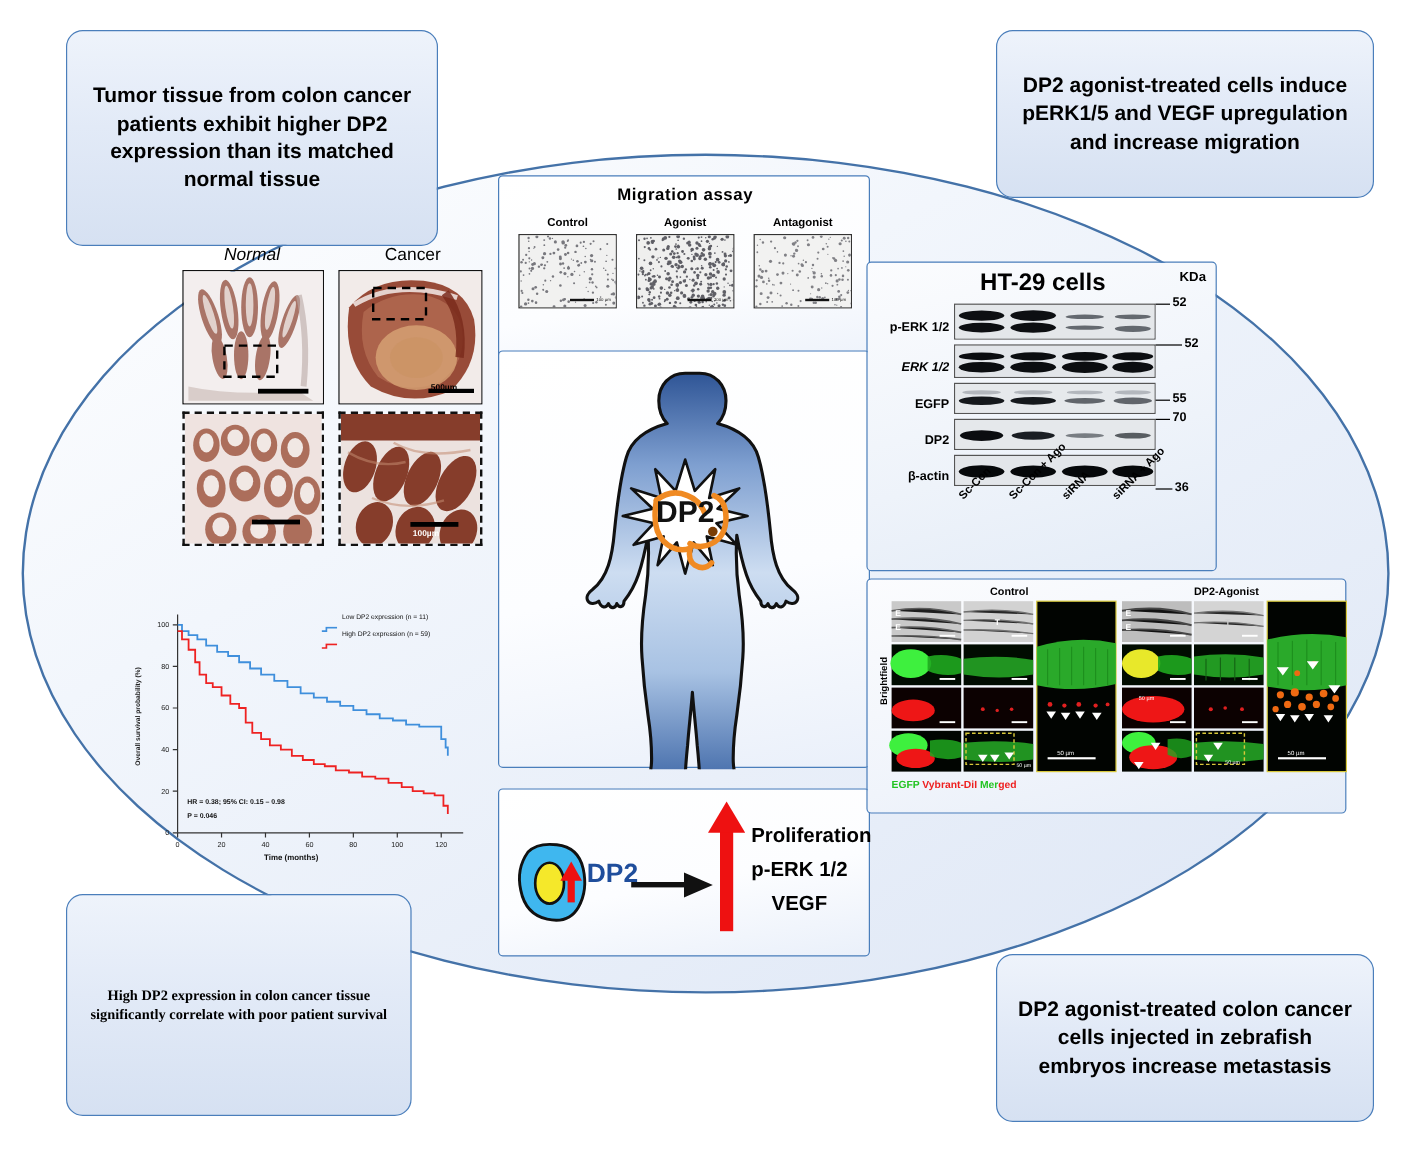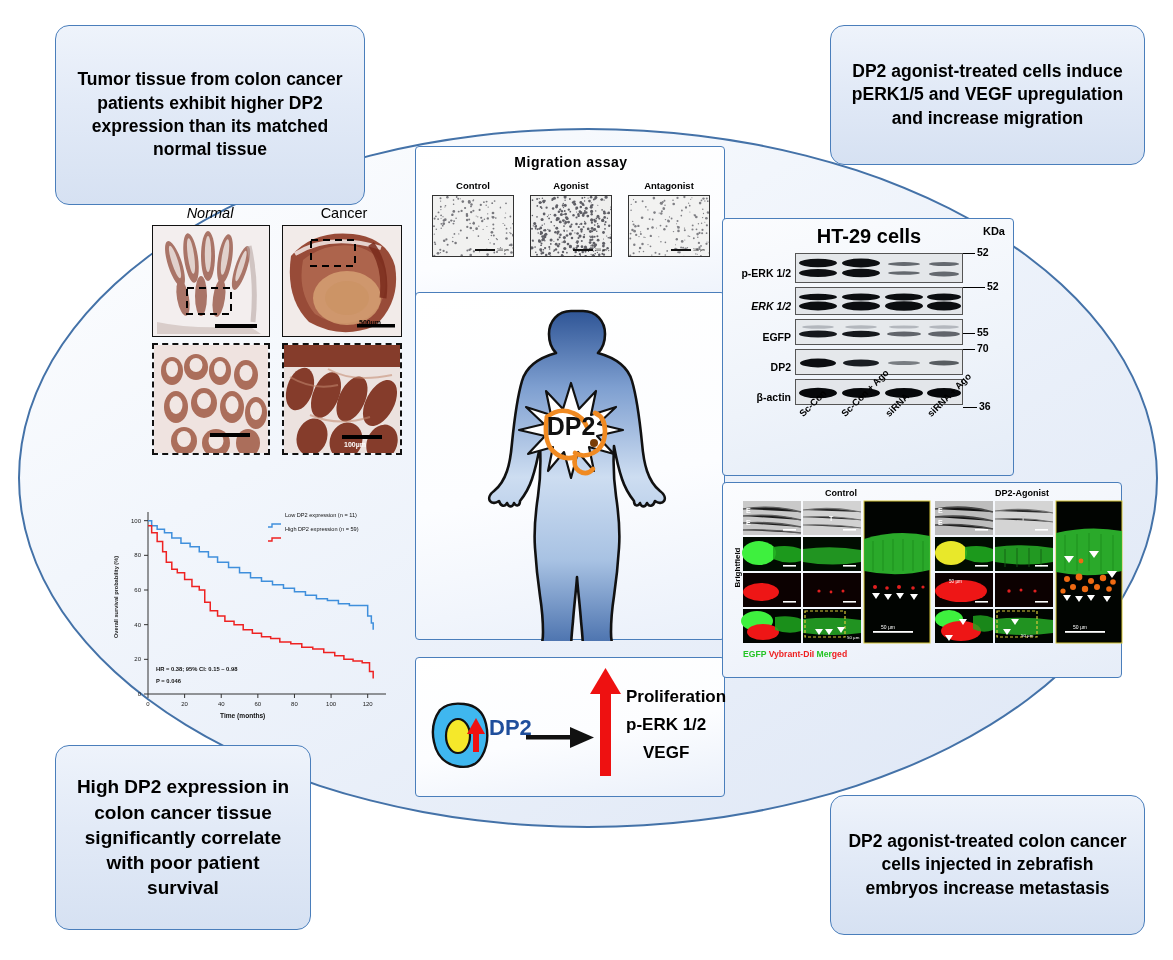--- a/index.html
+++ b/index.html
@@ -22,21 +22,21 @@
     position:absolute;box-sizing:border-box;
     border:1.6px solid #4a7ebb;border-radius:14px;
     background:linear-gradient(180deg,#eef3fb 0%,#e2eaf7 45%,#d6e1f2 100%);
     display:flex;align-items:center;justify-content:center;
     text-align:center;color:#000;font-weight:bold;
     padding:8px 14px;line-height:1.33;
   }
   .callout span{display:block;}
   #callout-tl{left:55px;top:25px;width:310px;height:180px;font-size:17.5px;}
   #callout-tr{left:830px;top:25px;width:315px;height:140px;font-size:17.5px;}
-  #callout-bl{left:55px;top:745px;width:256px;height:185px;font-size:19px;}
+  #callout-bl{left:55px;top:745px;width:288px;height:185px;font-size:12px;font-family:Liberation Serif, serif;}
   #callout-br{left:830px;top:795px;width:315px;height:140px;font-size:17.5px;}
 
   
   .cpanel{
     position:absolute;box-sizing:border-box;
     border:1.4px solid #4a7ebb;border-radius:4px;
     background:linear-gradient(170deg,#ffffff 0%,#fcfdff 55%,#eaf0fa 100%);
   }
   #panel-migration{left:415px;top:146px;width:310px;height:176px;}
   #panel-body{left:415px;top:292px;width:310px;height:348px;}

